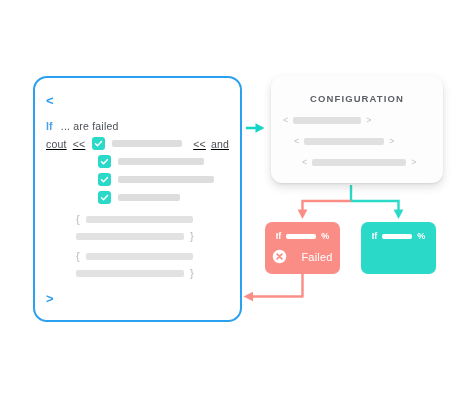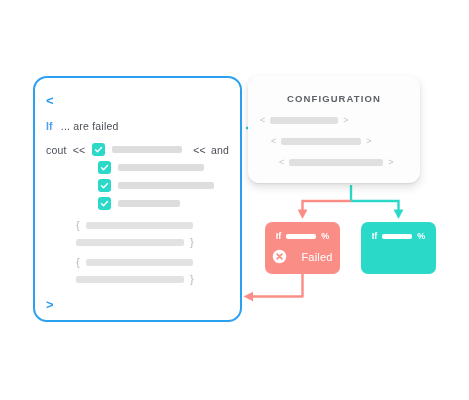--- a/index.html
+++ b/index.html
@@ -93,21 +93,21 @@
     display: inline-flex;
     align-items: center;
     justify-content: center;
     flex: 0 0 auto;
   }
   .chk svg { display: block; }
 
   
   #config-card {
     position: absolute;
-    left: 248px;
+    left: 271px;
     top: 76px;
     width: 172px;
     height: 107px;
     box-sizing: border-box;
     background: #fdfdfd;
     border-radius: 11px;
     box-shadow: 0 4px 9px rgba(60,60,60,0.16), 0 1px 2px rgba(60,60,60,0.10);
     z-index: 2;
   }
   #config-title {
@@ -218,21 +218,21 @@
 
       <div class="code-line" style="margin-top:4px;">
         <span class="angle">&lt;</span>
       </div>
 
       <div class="code-line" style="margin-top:13px;">
         <span class="kw">If</span>
         <span class="plain" style="margin-left:8px;">... are failed</span>
       </div>
 
-      <div class="code-line" style="margin-top:11px;">
+      <div class="code-line" style="margin-top:5px;text-decoration:underline;">
         <span class="plain">cout</span>
         <span class="plain" style="margin-left:6px;">&lt;&lt;</span>
         <span class="chk" style="margin-left:7px;">
           <svg width="9" height="9" viewBox="0 0 12 12">
             <path d="M2 6.2 L4.7 8.9 L10 3.3" fill="none" stroke="#ffffff" stroke-width="1.9" stroke-linecap="round" stroke-linejoin="round"></path>
           </svg>
         </span>
         <span class="bar" style="width:86px;margin-left:7px;"></span>
         <span class="plain" style="margin-left:11px;">&lt;&lt;</span>
         <span class="plain" style="margin-left:5px;text-align:right;">and</span>

